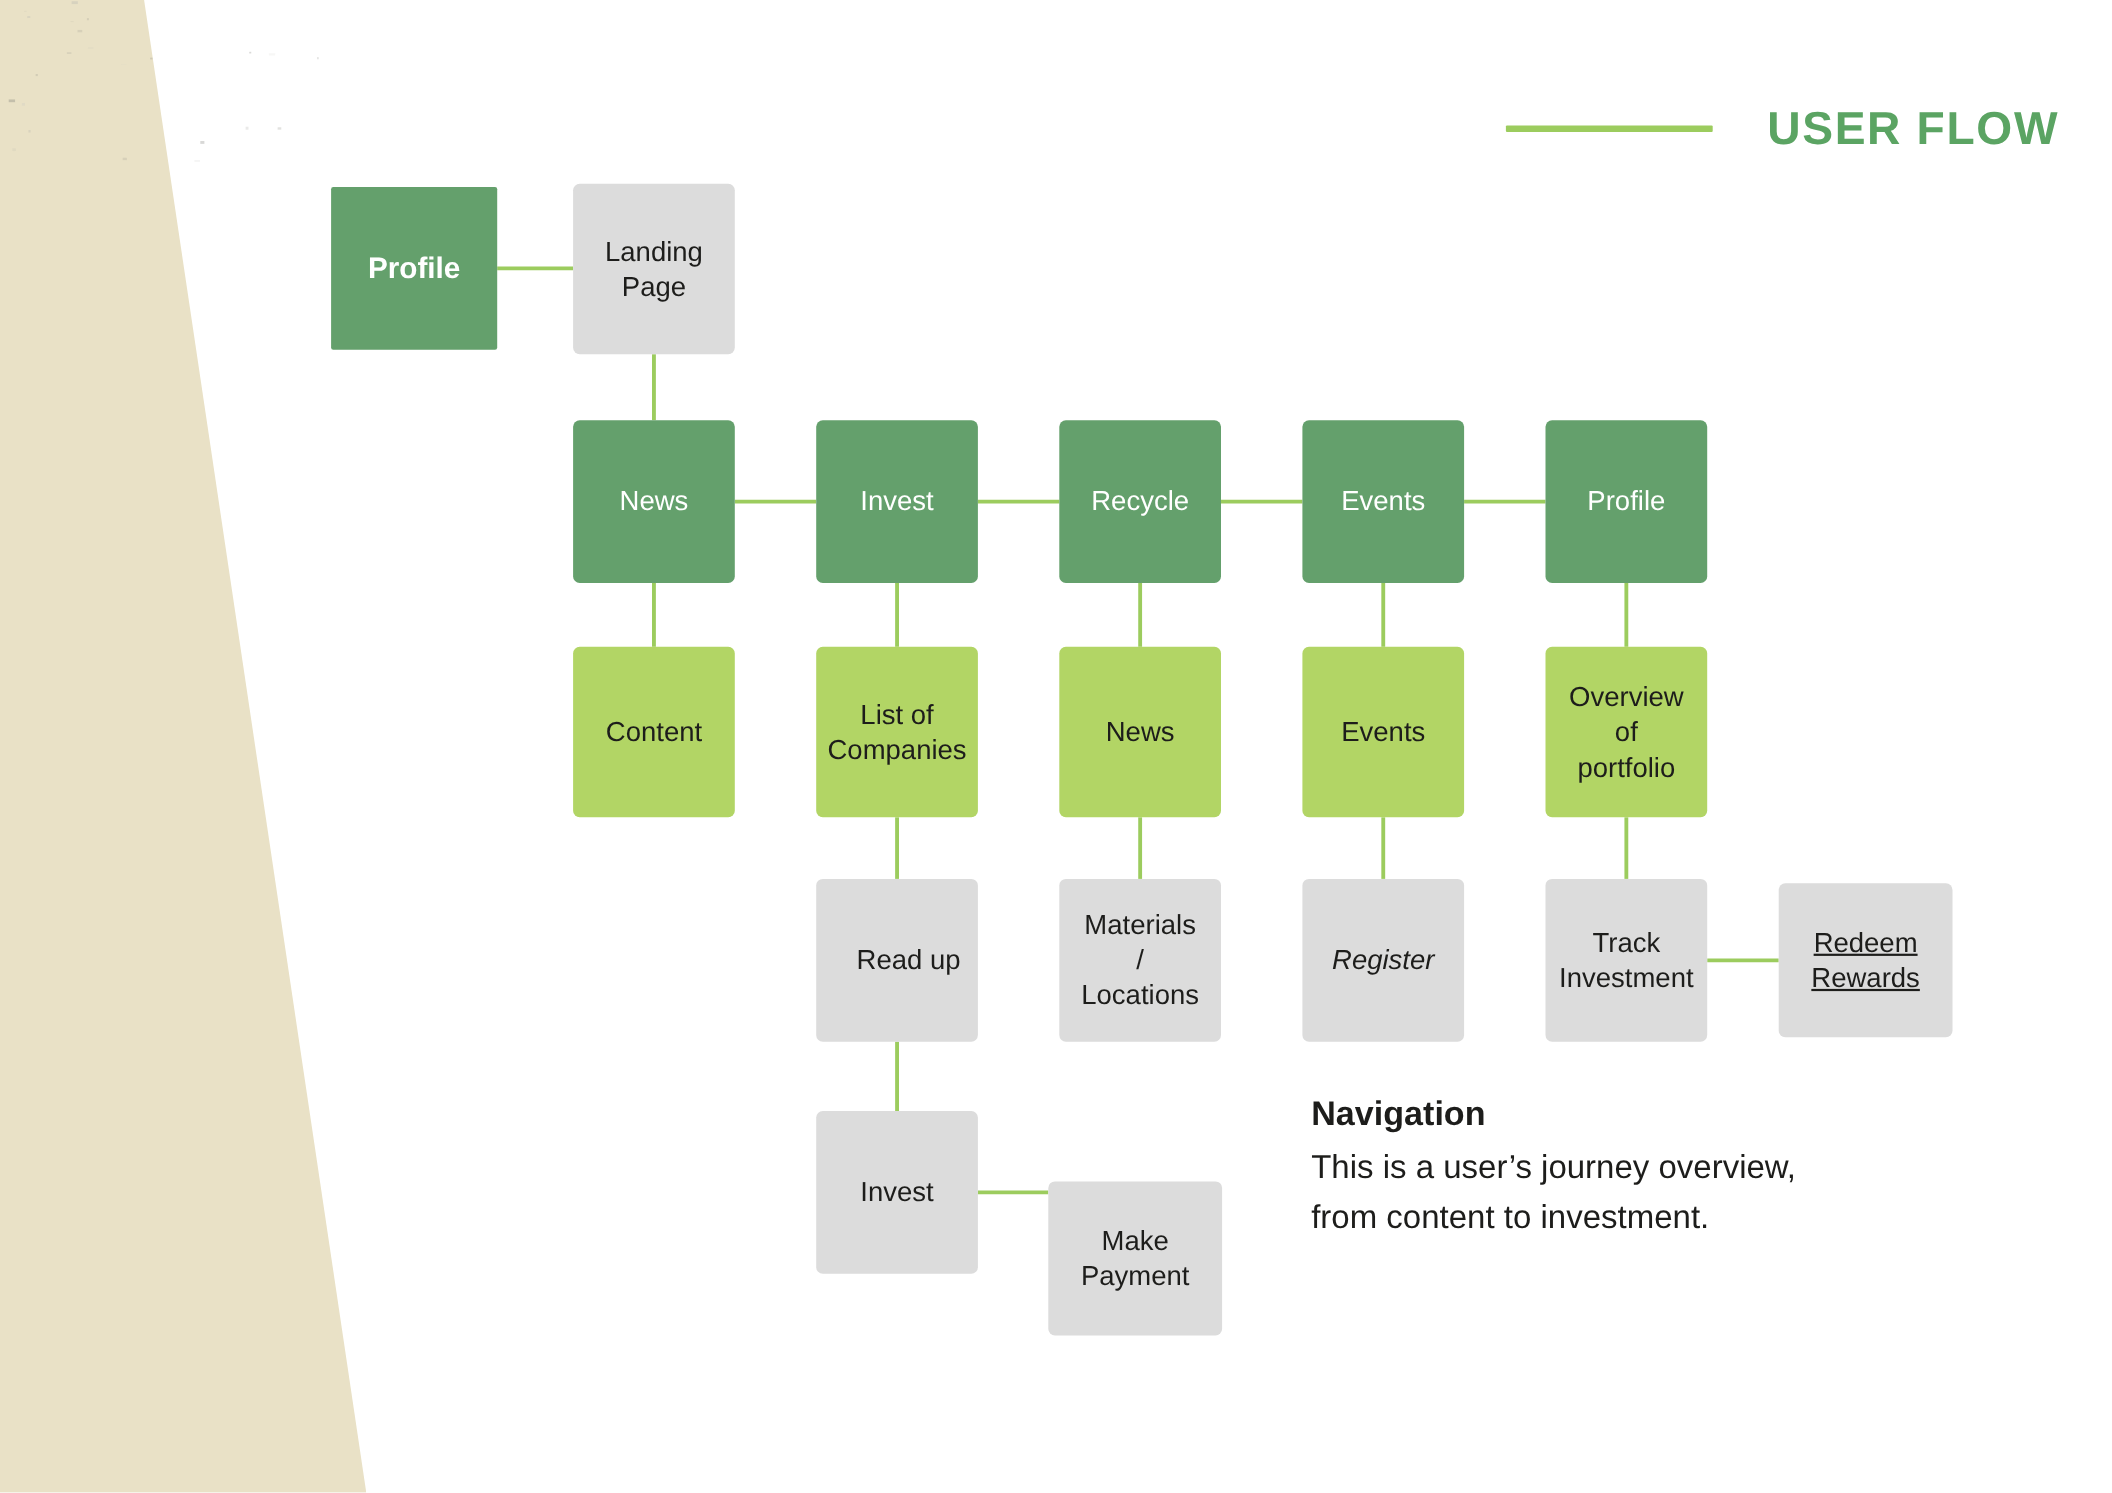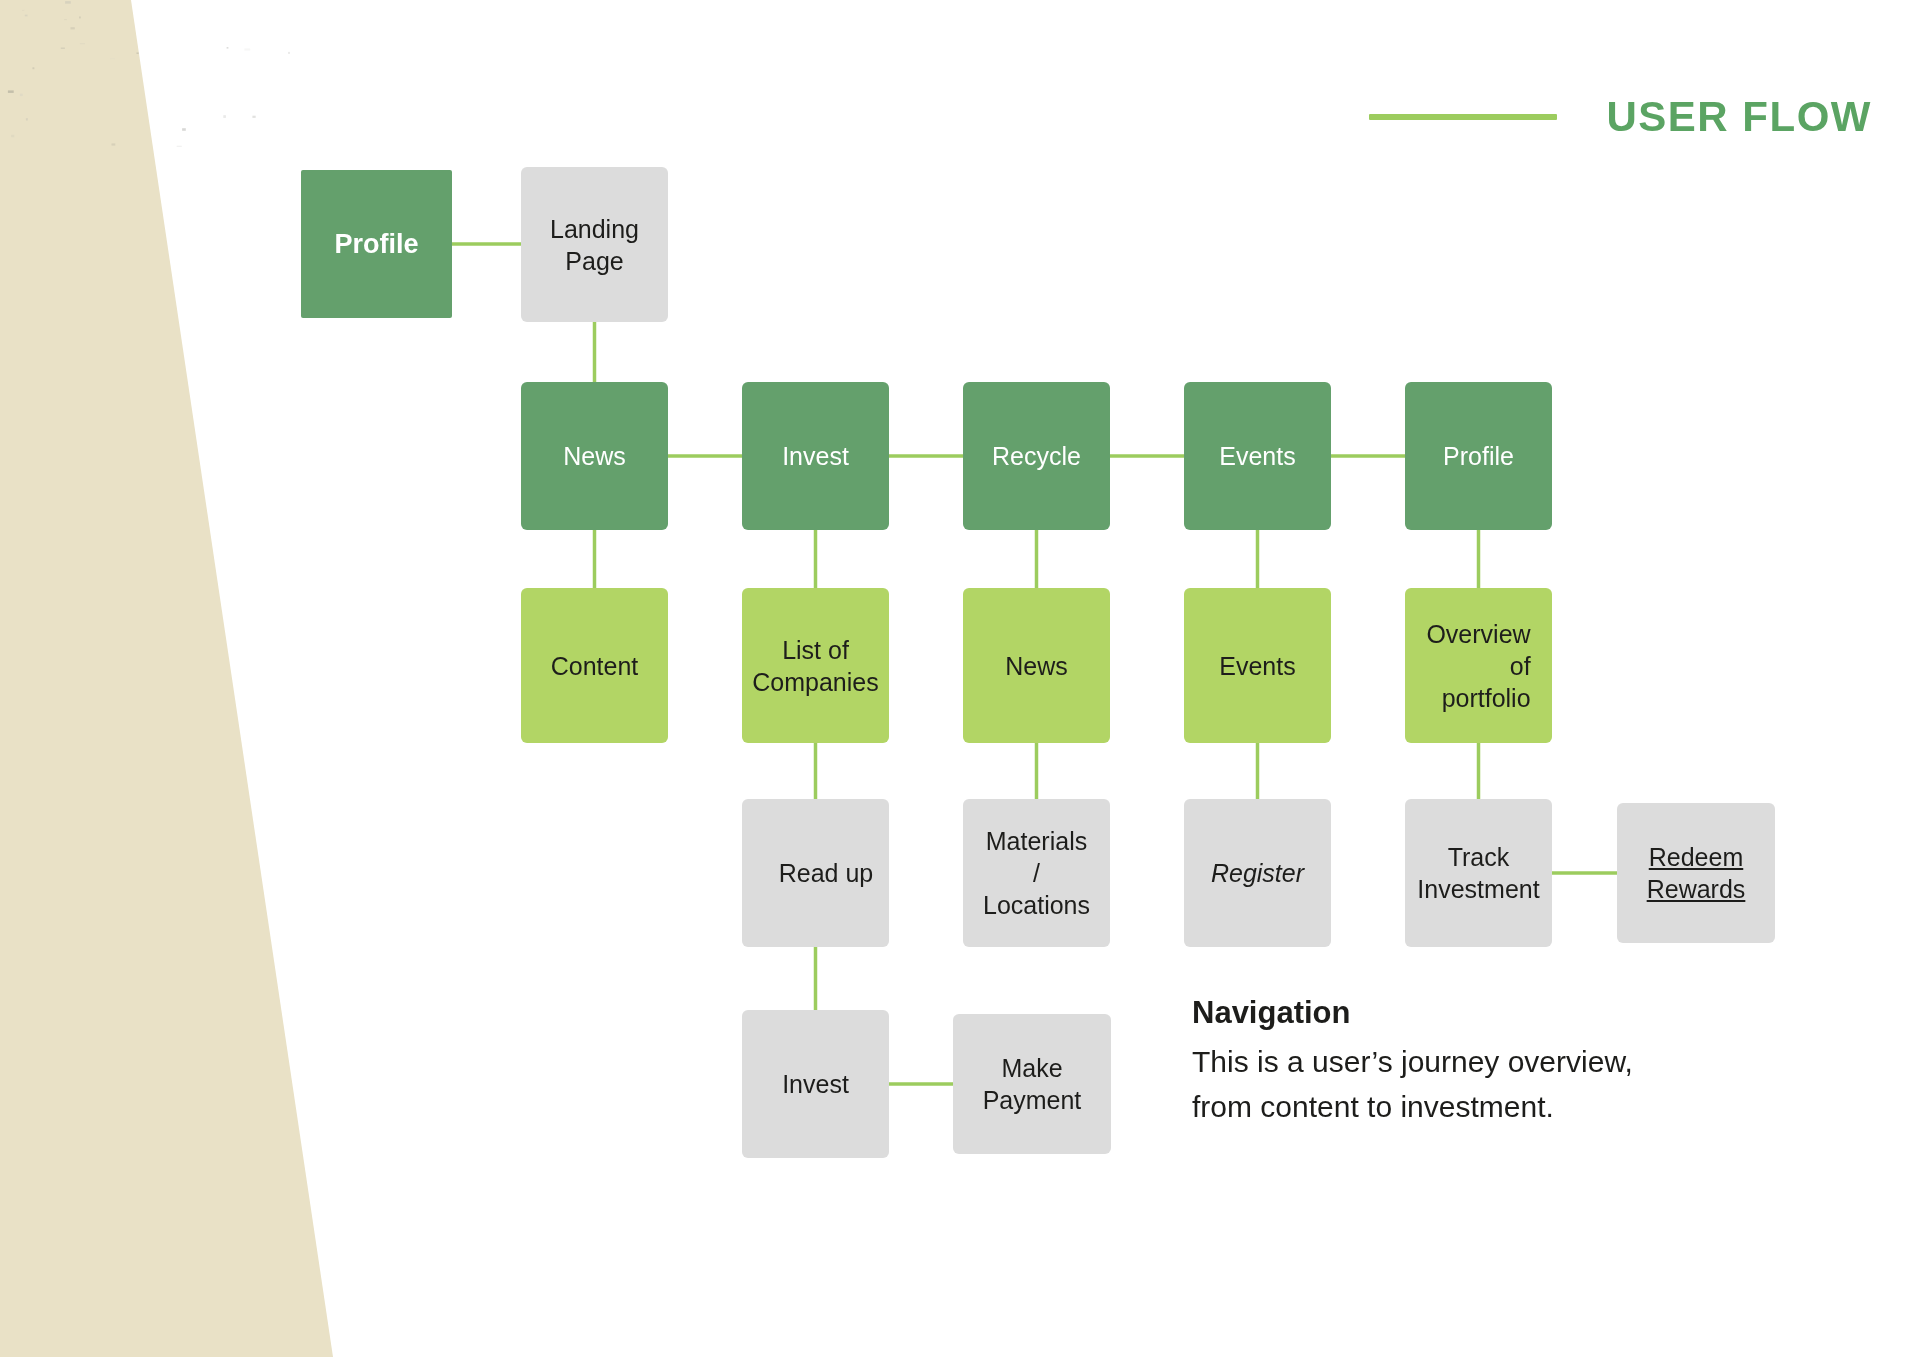--- a/index.html
+++ b/index.html
@@ -1024,42 +1024,42 @@
       </div>
       <div class="node n-light" style="left: 742px; top: 588px; width: 147px; height: 155px;">
         <span>List of<br>Companies</span>
       </div>
       <div class="node n-light" style="left: 963px; top: 588px; width: 147px; height: 155px;">
         <span>News</span>
       </div>
       <div class="node n-light" style="left: 1184px; top: 588px; width: 147px; height: 155px;">
         <span>Events</span>
       </div>
-      <div class="node n-light" style="left: 1405px; top: 588px; width: 147px; height: 155px; text-align: right;">
+      <div class="node n-light" style="left: 1405px; top: 588px; width: 147px; height: 155px;">
         <span>Overview<br>of<br>portfolio</span>
       </div>
       <div class="node n-grey" style="left: 742px; top: 799px; width: 147px; height: 148px; padding-left: 29px;">
         <span>Read up</span>
       </div>
       <div class="node n-grey" style="left: 963px; top: 799px; width: 147px; height: 148px;">
         <span>Materials<br>/<br>Locations</span>
       </div>
       <div class="node n-grey" style="left: 1184px; top: 799px; width: 147px; height: 148px; font-style: italic;">
         <span>Register</span>
       </div>
       <div class="node n-grey" style="left: 1405px; top: 799px; width: 147px; height: 148px;">
         <span>Track<br>Investment</span>
       </div>
       <div class="node n-grey" style="left: 1617px; top: 803px; width: 158px; height: 140px; text-decoration: underline;">
         <span>Redeem<br>Rewards</span>
       </div>
       <div class="node n-grey" style="left: 742px; top: 1010px; width: 147px; height: 148px;">
         <span>Invest</span>
       </div>
-      <div class="node n-grey" style="left: 953px; top: 1014px; width: 158px; height: 140px;">
+      <div class="node n-grey" style="left: 953px; top: 1074px; width: 158px; height: 140px;">
         <span>Make<br>Payment</span>
       </div>
     </div>
 
   <div class="nav-block">
     <p class="nav-head">Navigation</p>
     <p class="nav-body">This is a user’s journey overview,</p>
     <p class="nav-body">from content to investment.</p>
   </div>
 

